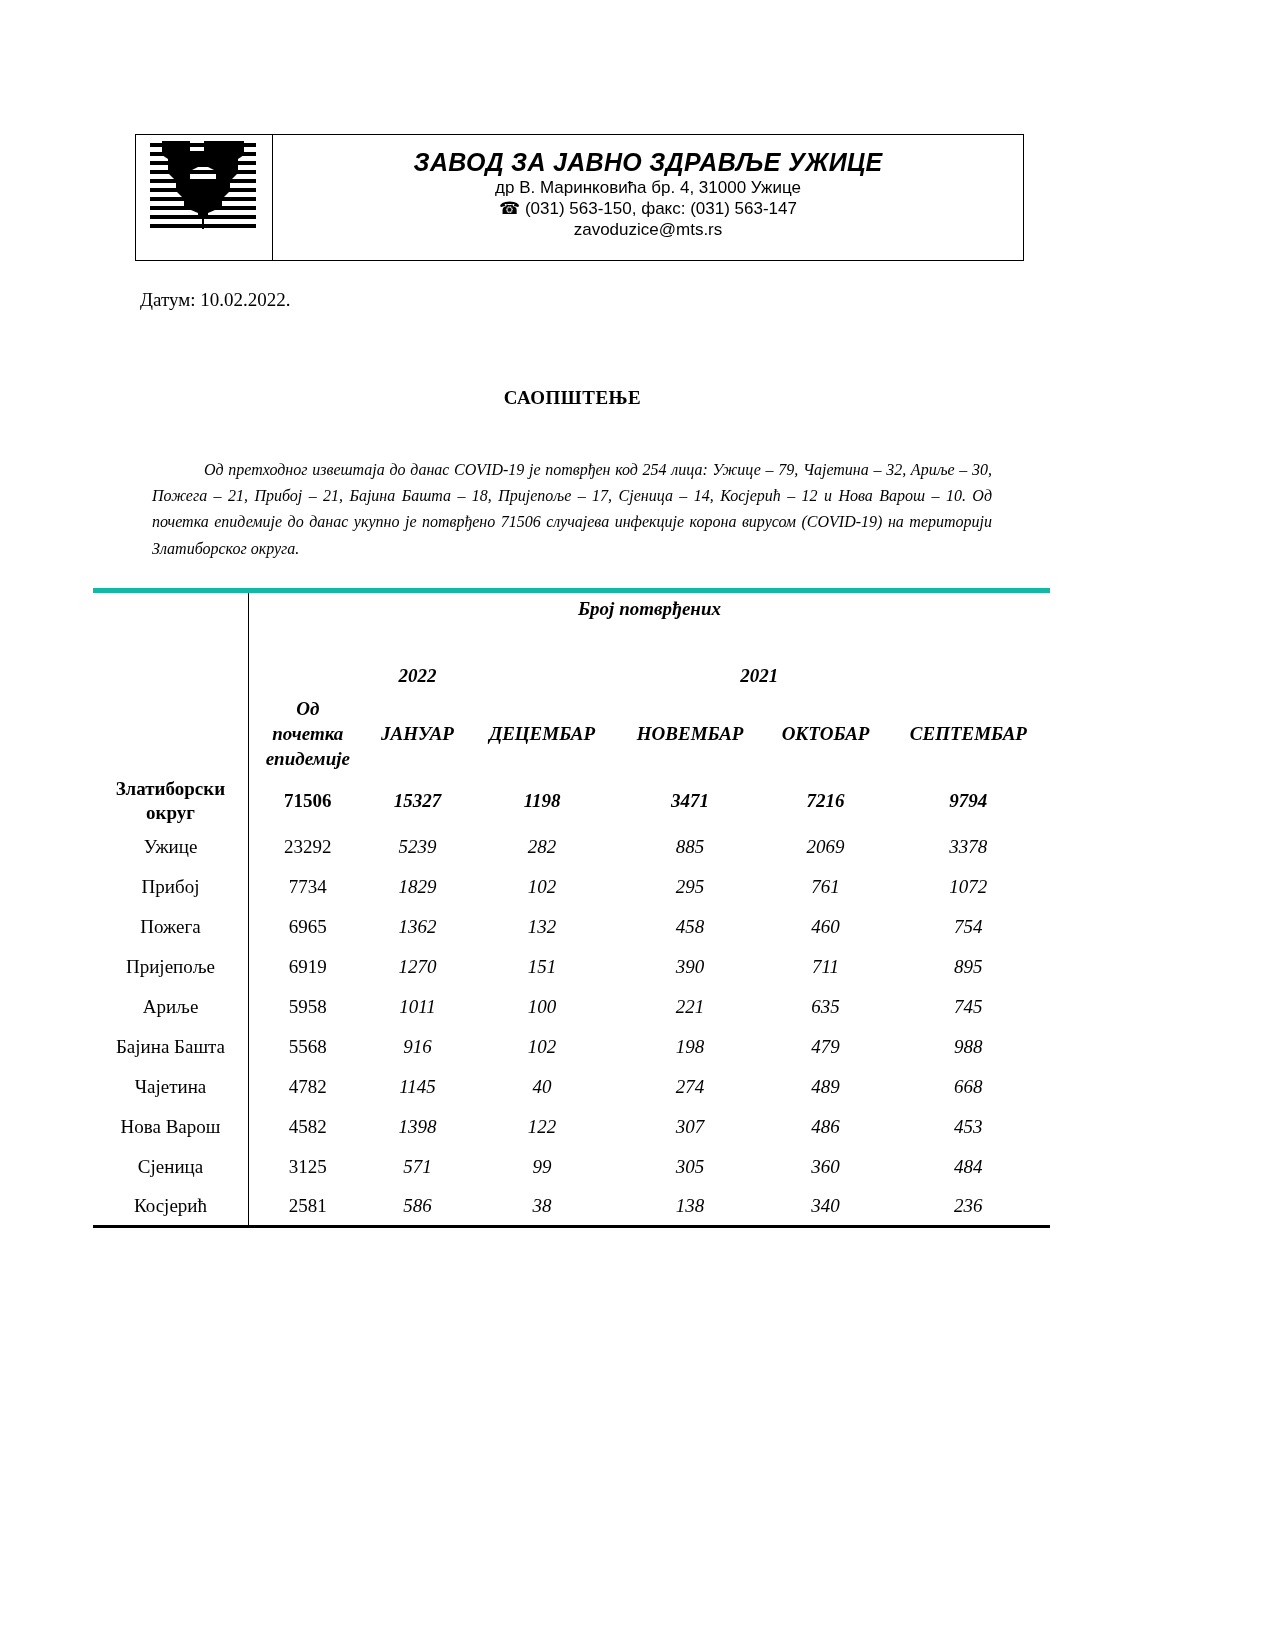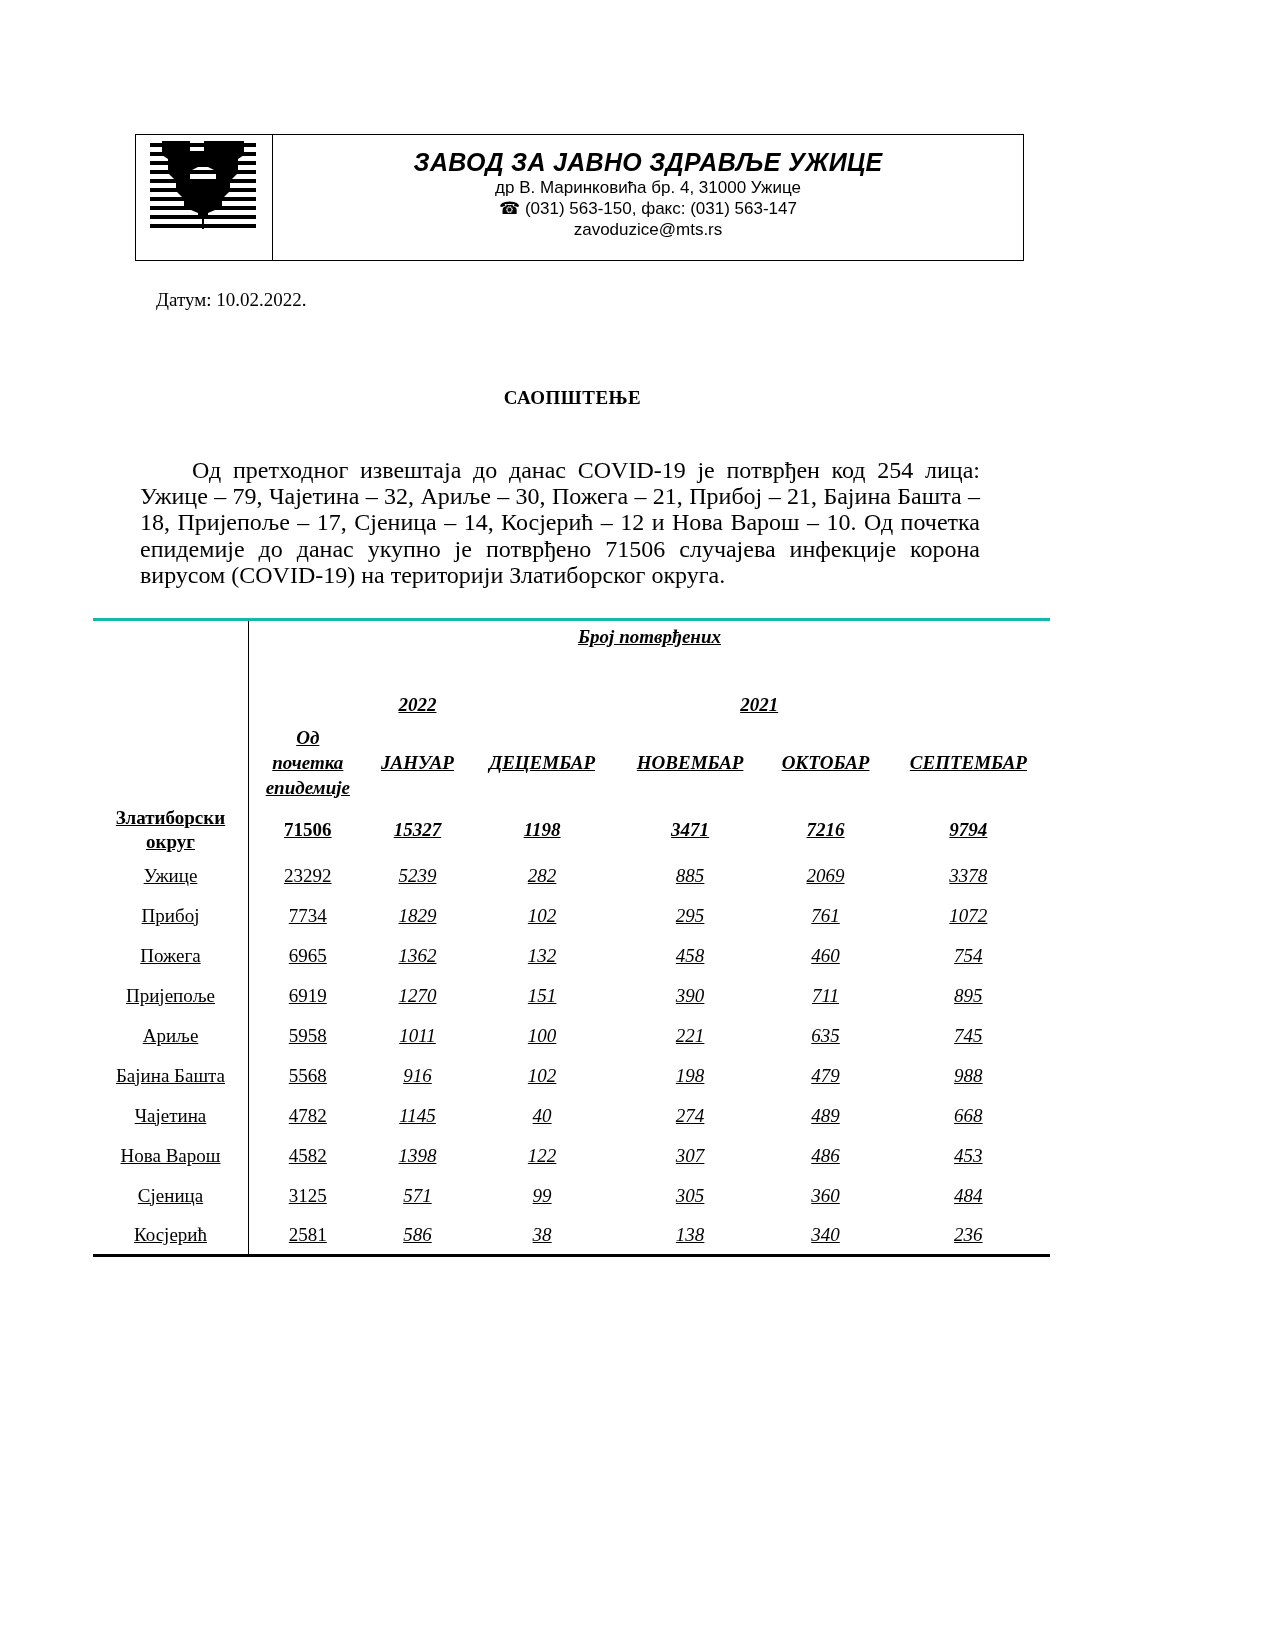--- a/index.html
+++ b/index.html
@@ -3,24 +3,24 @@
 <meta charset="utf-8">
 <style>
   html, body { margin: 0; padding: 0; background: #ffffff; }
   body { width: 1275px; height: 1650px; position: relative; color: #000; font-family: "Liberation Serif", serif; }
   .letterhead { position: absolute; left: 135px; top: 134px; width: 887px; height: 125px; border: 1px solid #000; display: flex; }
   .logo-cell { width: 136px; border-right: 1px solid #000; position: relative; }
   .logo-cell svg { position: absolute; left: 14px; top: 6px; }
   .info-cell { flex: 1; text-align: center; font-family: "Liberation Sans", sans-serif; padding-top: 12px; }
   .org-name { font-size: 25px; font-weight: bold; font-style: italic; letter-spacing: 0.3px; line-height: 30px; }
   .info-line { font-size: 17px; line-height: 21px; }
-  .date { position: absolute; left: 156px; top: 289px; font-size: 19px; text-align: center; }
+  .date { position: absolute; left: 140px; top: 289px; font-size: 19px; text-align: center; }
   .doc-title { position: absolute; left: 0; width: 1145px; top: 387px; text-align: center; font-size: 19px; font-weight: bold; letter-spacing: 0.5px; }
-  .body-text { position: absolute; left: 140px; top: 457px; width: 840px; font-size: 24px; line-height: 26.2px; text-align: justify; text-indent: 52px; }
-  table.stats { position: absolute; left: 93px; top: 618px; width: 957px; border-collapse: collapse; border-top: 3px solid #14b8a6; border-bottom: 3px solid #000; text-decoration: underline; }
+  .body-text { position: absolute; left: 152px; top: 457px; width: 840px; font-size: 16px; line-height: 26.2px; text-align: justify; text-indent: 52px; font-style: italic; }
+  table.stats { position: absolute; left: 93px; top: 588px; width: 957px; border-collapse: collapse; border-top: 5px solid #14b8a6; border-bottom: 3px solid #000; }
   table.stats td { padding: 0; text-align: center; font-size: 19px; }
   .col-region { width: 155px; border-right: 1px solid #000; }
   .hdr { font-weight: bold; font-style: italic; }
   .num-total { }
   .num-month { font-style: italic; }
   .row-bold td { font-weight: bold; }
   .row-bold td.num-month { font-style: italic; }
 </style>
 </head>
 <body>

